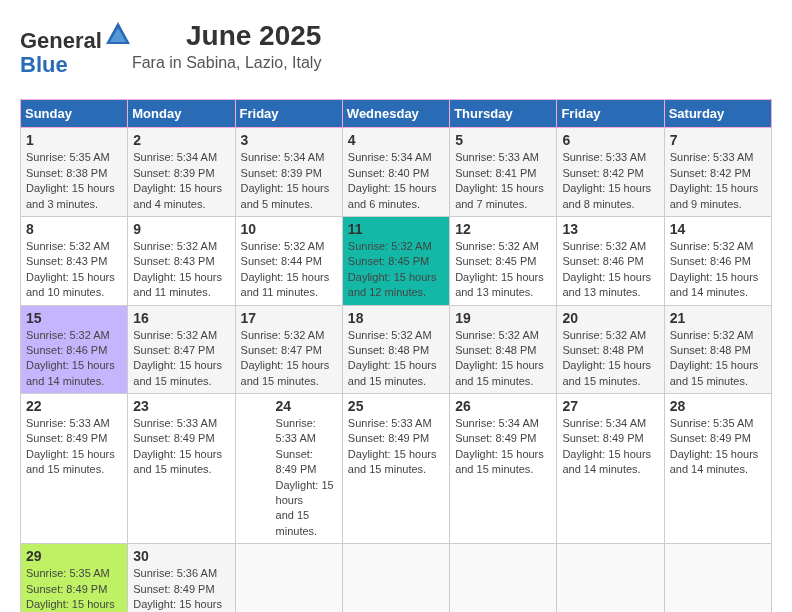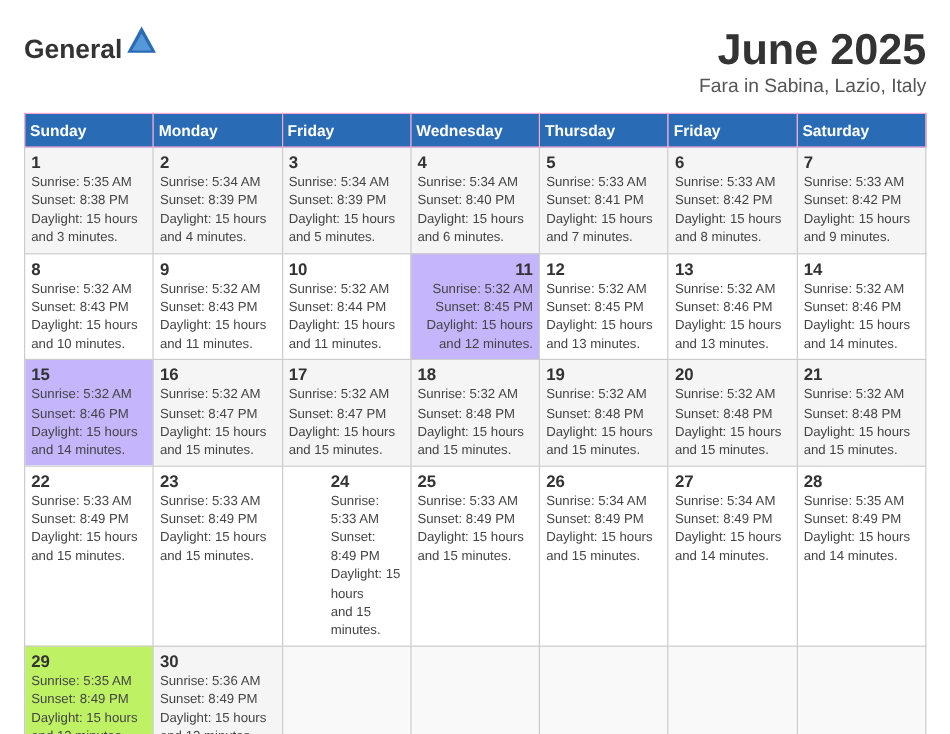--- a/index.html
+++ b/index.html
@@ -5,23 +5,23 @@
     * { box-sizing: border-box; margin: 0; padding: 0; }
     body {
       font-family: Arial, sans-serif;
       background: #fff;
       width: 792px;
       min-height: 612px;
       padding: 20px;
     }
     .header {
       display: flex;
-      justify-content: space-between;
+      justify-content: flex-start;
       align-items: flex-start;
-      margin-bottom: 12px;
+      margin-bottom: 22px;
     }
     .logo {
       display: flex;
       align-items: center;
     }
     .logo-text {
       font-size: 22px;
       font-weight: bold;
       line-height: 1.1;
     }
@@ -29,21 +29,21 @@
     .logo-blue { color: #2a6bb5; }
     .logo-icon {
       width: 28px;
       height: 28px;
       margin-left: 2px;
     }
     .title-block {
       text-align: right;
     }
     .calendar-title {
-      font-size: 36px;
+      font-size: 28px;
       font-weight: bold;
       color: #333;
     }
     .calendar-subtitle {
       font-size: 16px;
       color: #555;
       margin-top: 2px;
     }
     .calendar {
       width: 100%;
@@ -93,20 +93,23 @@
 <body>
 
 <div class="header">
   <div class="logo">
     <div>
       <div class="logo-text">
         <span class="logo-general">General</span><svg class="logo-icon" viewBox="0 0 28 28">
             <polygon points="14,2 26,24 2,24" fill="#2a6bb5"></polygon>
             <polygon points="14,8 22,22 6,22" fill="#5599d8"></polygon>
           </svg>
+      </div>
+      <div class="logo-text">
+        <span class="logo-blue">Blue</span>
       </div>
     </div>
   </div>
   <div class="title-block">
     <div class="calendar-title">June 2025</div>
     <div class="calendar-subtitle">Fara in Sabina, Lazio, Italy</div>
   </div>
 </div>
 
 <table class="calendar">
@@ -158,21 +161,21 @@
           <div class="day-info">Sunrise: 5:32 AM<br>Sunset: 8:43 PM<br>Daylight: 15 hours<br>and 10 minutes.</div>
         </td>
         <td style="background: rgb(255, 255, 255);">
           <span class="day-number">9</span>
           <div class="day-info">Sunrise: 5:32 AM<br>Sunset: 8:43 PM<br>Daylight: 15 hours<br>and 11 minutes.</div>
         </td>
         <td style="background: rgb(255, 255, 255);">
           <span class="day-number">10</span>
           <div class="day-info">Sunrise: 5:32 AM<br>Sunset: 8:44 PM<br>Daylight: 15 hours<br>and 11 minutes.</div>
         </td>
-        <td style="background: #c4b5fd; text-align: right;">
+        <td style="background: #14b8a6;">
           <span class="day-number">11</span>
           <div class="day-info">Sunrise: 5:32 AM<br>Sunset: 8:45 PM<br>Daylight: 15 hours<br>and 12 minutes.</div>
         </td>
         <td style="background: rgb(255, 255, 255);">
           <span class="day-number">12</span>
           <div class="day-info">Sunrise: 5:32 AM<br>Sunset: 8:45 PM<br>Daylight: 15 hours<br>and 13 minutes.</div>
         </td>
         <td style="background: rgb(255, 255, 255);">
           <span class="day-number">13</span>
           <div class="day-info">Sunrise: 5:32 AM<br>Sunset: 8:46 PM<br>Daylight: 15 hours<br>and 13 minutes.</div>

